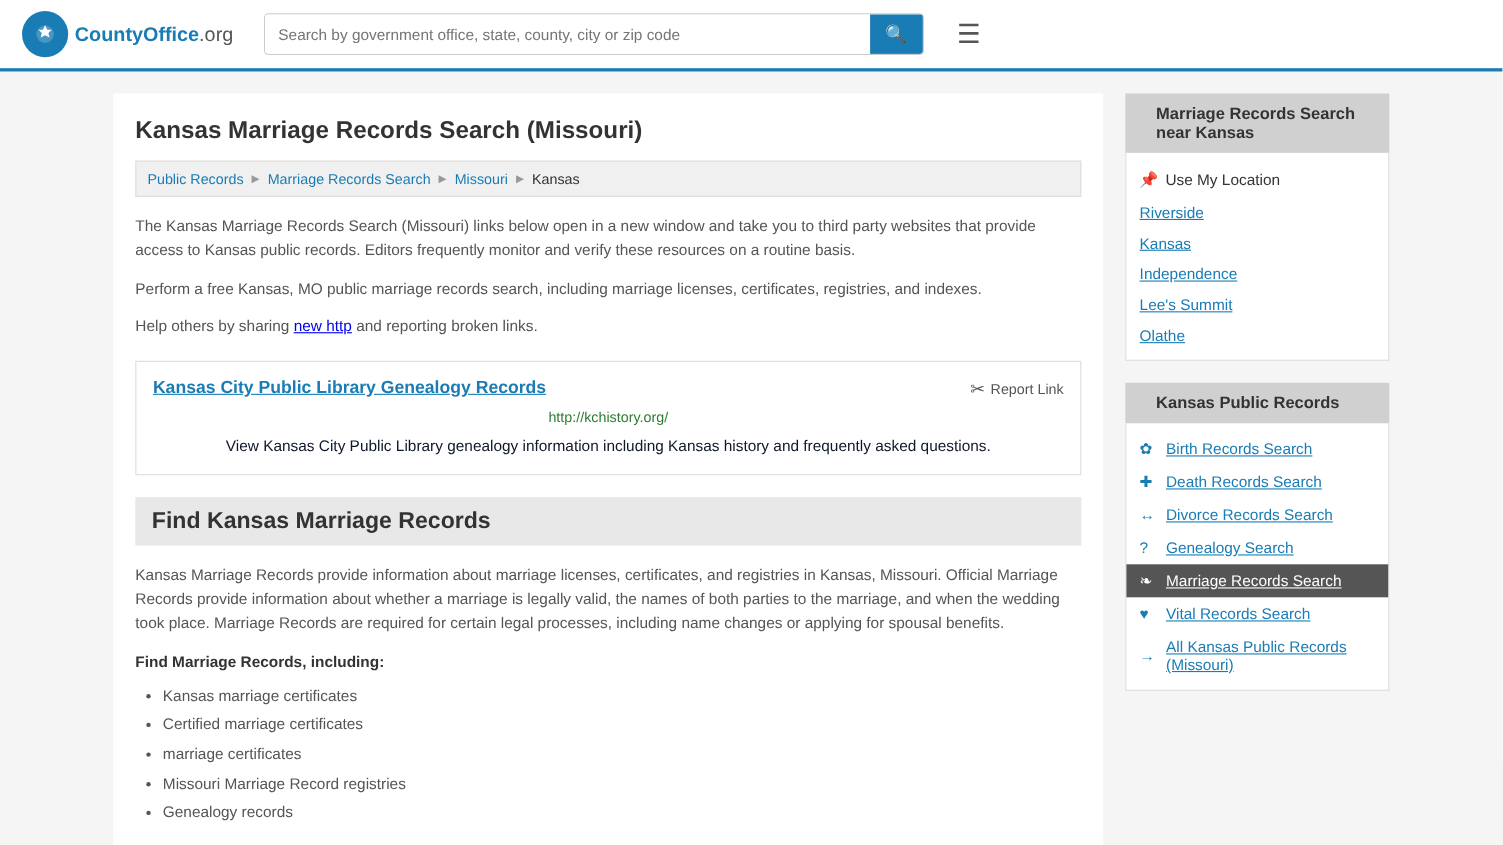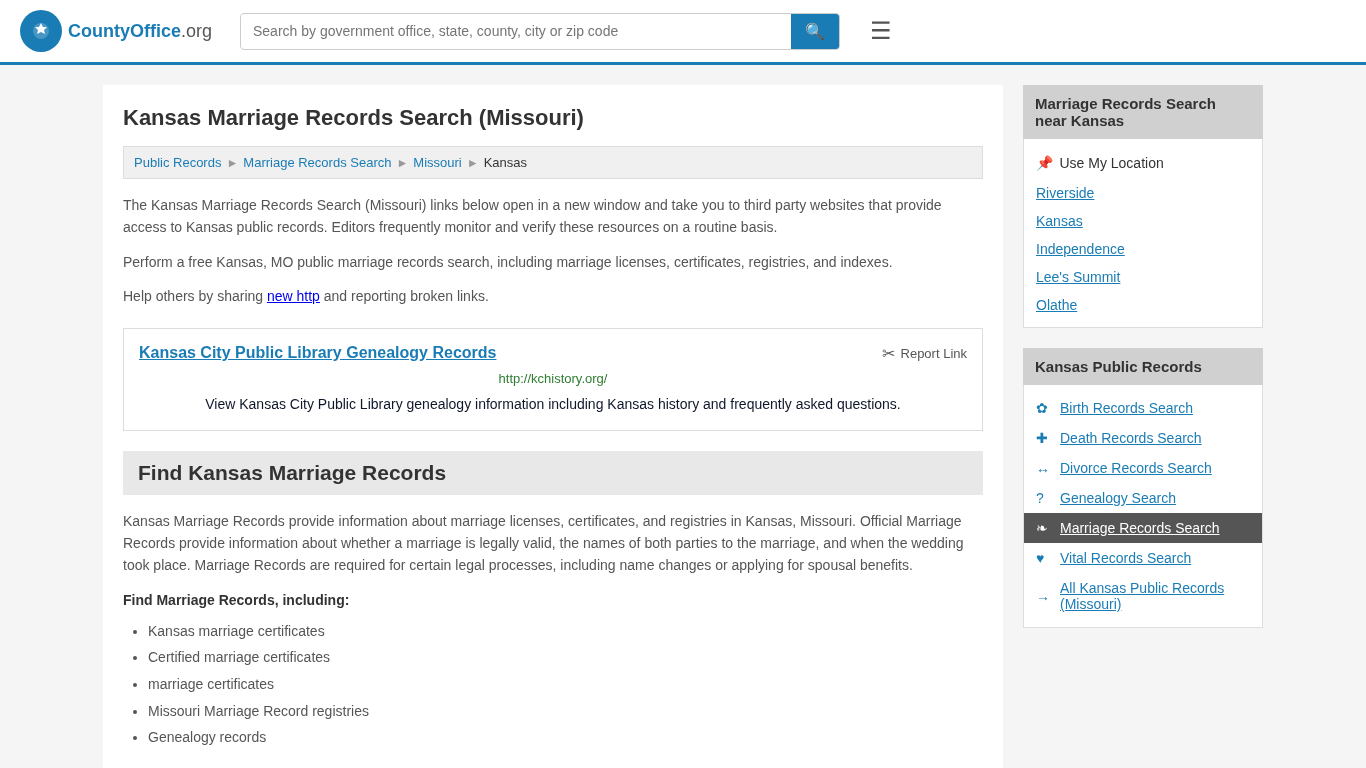--- a/index.html
+++ b/index.html
@@ -85,21 +85,21 @@
       padding: 20px;
     }
     .page-title {
       font-size: 22px;
       font-weight: bold;
       color: #333;
       margin-bottom: 15px;
     }
     .breadcrumb {
       display: flex;
-      align-items: flex-end;
+      align-items: flex-start;
       gap: 5px;
       padding: 8px 10px;
       background: #f0f0f0;
       border: 1px solid #ddd;
       font-size: 13px;
       margin-bottom: 15px;
     }
     .breadcrumb a { color: #1a7cb5; text-decoration: none; }
     .breadcrumb .separator { color: #999; font-size: 12px; }
     .breadcrumb .current { color: #333; }
@@ -159,21 +159,21 @@
     
     .sidebar {
       width: 240px;
       min-width: 240px;
     }
     .sidebar-section {
       margin-bottom: 20px;
     }
     .sidebar-header {
       background: #d0d0d0;
-      padding: 10px 12px;
+      padding: 10px 28px;
       font-size: 15px;
       font-weight: bold;
       color: #333;
       margin-bottom: 0;
     }
     .sidebar-content {
       background: #fff;
       border: 1px solid #ddd;
       border-top: none;
       padding: 8px 0;

